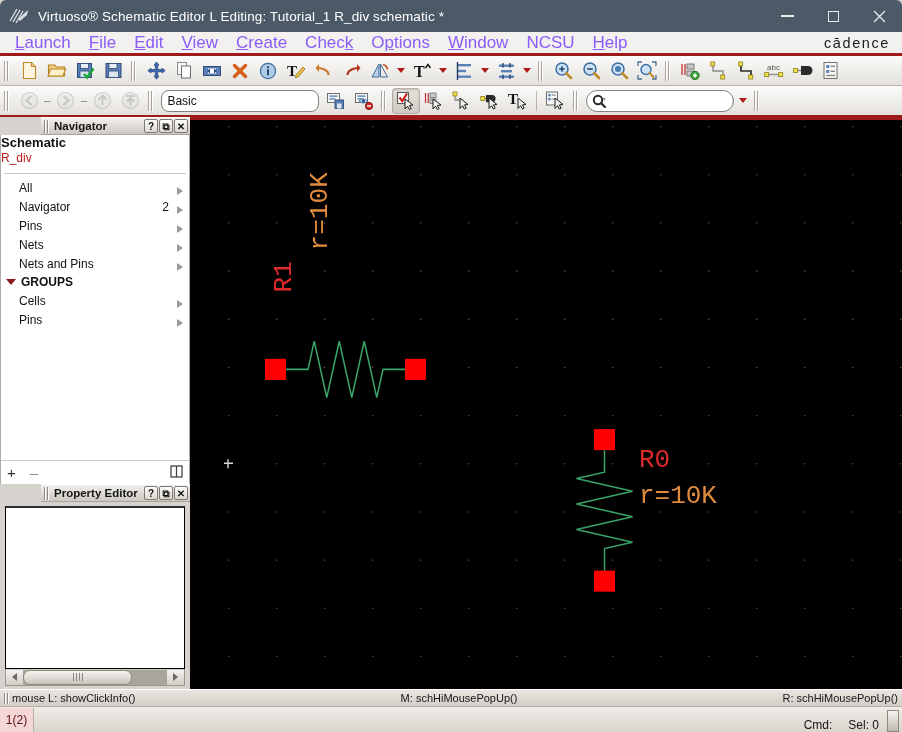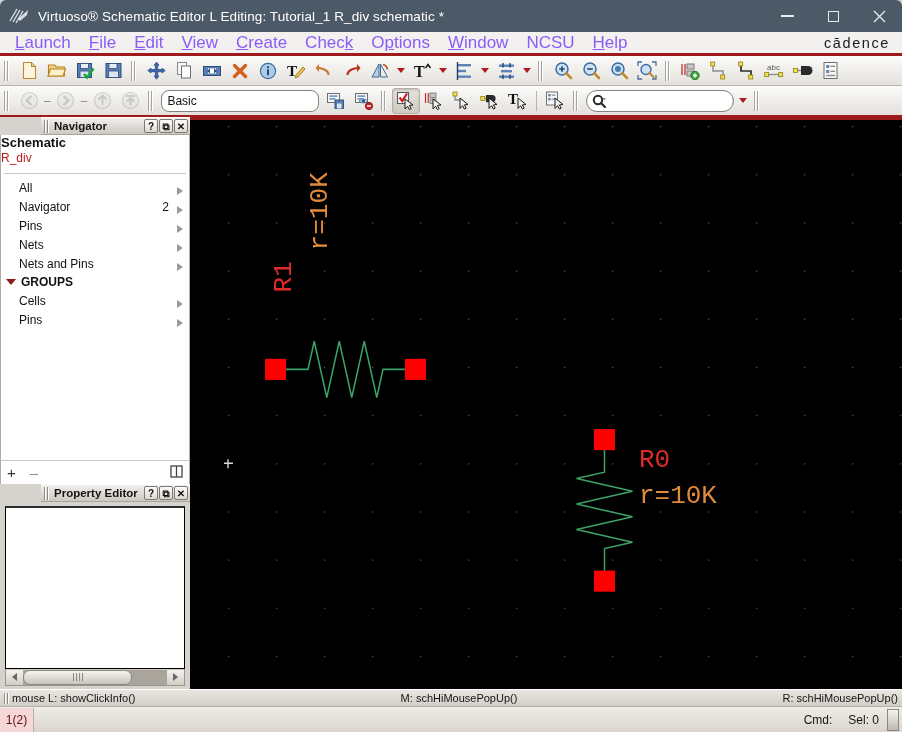--- a/index.html
+++ b/index.html
@@ -207,21 +207,21 @@
       linear-gradient(#8e8a83,#8e8a83) 1px 0/1px 100% no-repeat,
       linear-gradient(#fff,#fff) 2px 0/1px 100% no-repeat,
       linear-gradient(#8e8a83,#8e8a83) 4px 0/1px 100% no-repeat,
       linear-gradient(#fff,#fff) 5px 0/1px 100% no-repeat;
   }
   .sb-left { white-space:nowrap; }
   .sb-mid { position:absolute; left:16px; right:0; text-align:center; pointer-events:none; }
   .sb-right { margin-left:auto; margin-right:4px; white-space:nowrap; z-index:1; }
 
   .cmdbar {
-    height:26px; flex:0 0 26px; display:flex; align-items:center;
+    height:26px; flex:0 0 26px; display:flex; align-items:flex-end;
     background:linear-gradient(#efece7,#d9d5ce); border-top:1px solid #b4afa7;
     font-size:12px; color:#151515;
   }
   .cmd-count {
     min-width:34px; height:24px; display:flex; align-items:center; justify-content:center;
     background:#f6d7d7; color:#5a1111; border-right:1px solid #b4afa7; font-size:12px; padding:0 5px;
   }
   .cmd-input { flex:1; height:24px; }
   .cmd-lbl { margin-right:16px; }
   .cmd-sel { margin-right:8px; }

